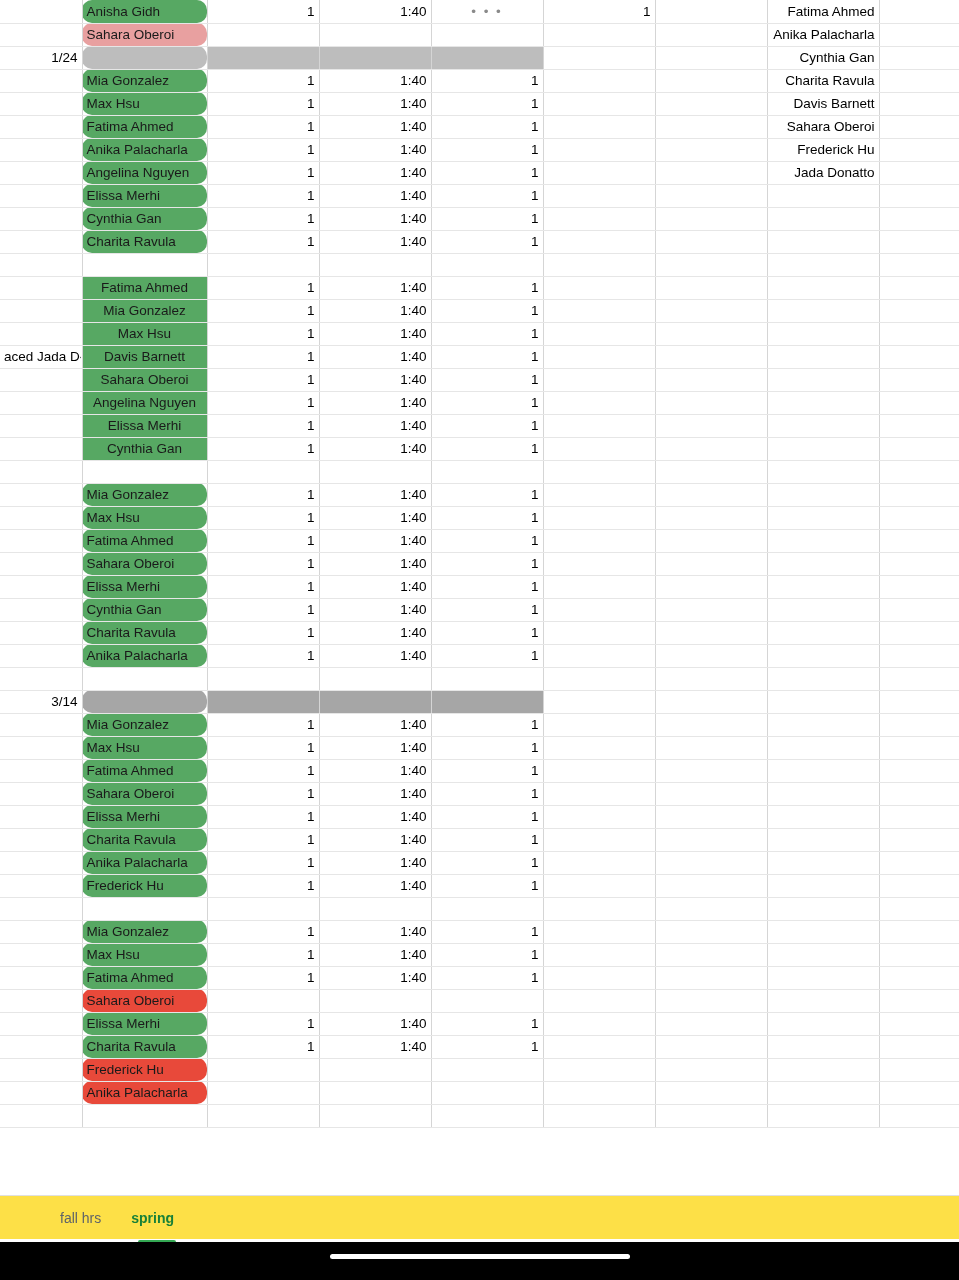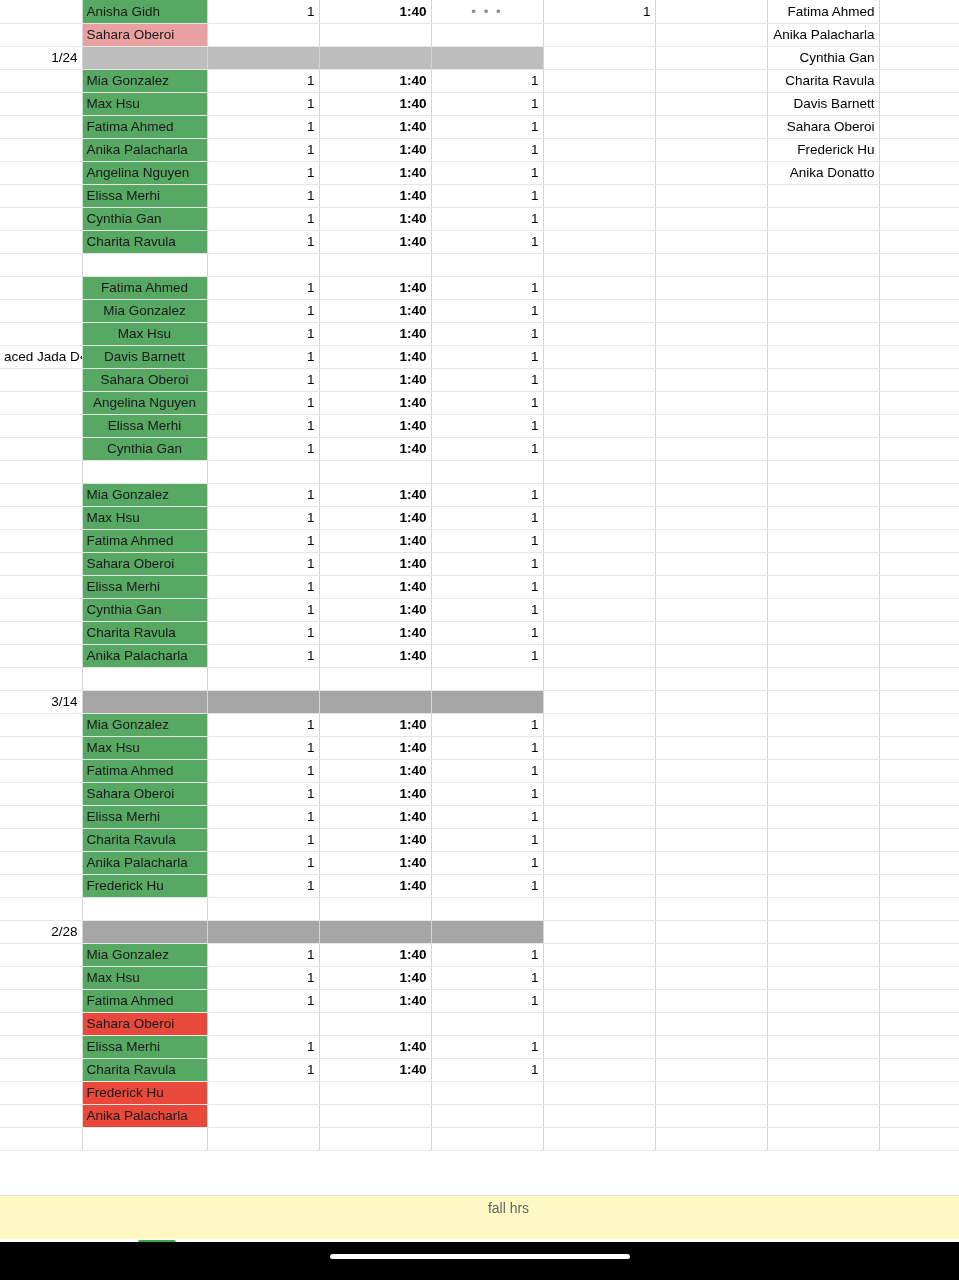--- a/index.html
+++ b/index.html
@@ -30,56 +30,55 @@
     border-bottom: 1px solid #e6e6e6;
     white-space: nowrap;
     overflow: hidden;
     vertical-align: middle;
     box-sizing: border-box;
   }
   
   .c0 { width: 82px; margin-left: 23px; }
   .c1 { width: 125px; }
   .c2 { width: 112px; }
-  .c3 { width: 112px; font-weight: bold; }
+  .c3 { width: 112px; }
   .c4 { width: 112px; }
   .c5 { width: 112px; }
   .c6 { width: 112px; }
   .c7 { width: 112px; }
   .c8 { width: 80px; }
 
   .right { text-align: right; }
   .center { text-align: center; }
-  .left { text-align: left; }
+  .left { text-align: left; border-radius: 10px; }
 
   .green { background: #57a863; color: #1a1a1a; }
   .pink  { background: #e8a0a0; color: #1a1a1a; }
   .red   { background: #e8493a; color: #1a1a1a; }
   .grey  { background: #bdbdbd; }
   .greydark { background: #a6a6a6; }
   .blank { background: #ffffff; }
 
   .ellipsis { color: #8a8a8a; letter-spacing: 2px; }
 
   
   #tabbar {
     position: absolute;
     left: 0;
     bottom: 41px;
     width: 959px;
     height: 44px;
-    background: #fef9c3;
+    background: #fde047;
     border-top: 1px solid #e0e0e0;
     display: flex;
     align-items: center;
     gap: 26px;
     padding-left: 58px;
     box-sizing: border-box;
     font-size: 14px;
-    flex-direction: column;
   }
   .tab {
     color: #5f6368;
     padding: 4px 2px;
   }
   .tab.active {
     color: #188038;
     font-weight: bold;
   }
   #tab-underline {
@@ -196,21 +195,21 @@
           <td class="c8 blank right"></td>
         </tr>
         <tr>
           <td class="c0 blank right"></td>
           <td class="c1 green left">Angelina Nguyen</td>
           <td class="c2 blank right">1</td>
           <td class="c3 blank right">1:40</td>
           <td class="c4 blank right">1</td>
           <td class="c5 blank right"></td>
           <td class="c6 blank right"></td>
-          <td class="c7 blank right">Anika Donatto</td>
+          <td class="c7 blank right">Jada Donatto</td>
           <td class="c8 blank right"></td>
         </tr>
         <tr>
           <td class="c0 blank right"></td>
           <td class="c1 green left">Elissa Merhi</td>
           <td class="c2 blank right">1</td>
           <td class="c3 blank right">1:40</td>
           <td class="c4 blank right">1</td>
           <td class="c5 blank right"></td>
           <td class="c6 blank right"></td>
@@ -552,31 +551,20 @@
           <td class="c1 blank left"></td>
           <td class="c2 blank right"></td>
           <td class="c3 blank right"></td>
           <td class="c4 blank right"></td>
           <td class="c5 blank right"></td>
           <td class="c6 blank right"></td>
           <td class="c7 blank right"></td>
           <td class="c8 blank right"></td>
         </tr>
         <tr>
-          <td class="c0 blank right">2/28</td>
-          <td class="c1 greydark left"></td>
-          <td class="c2 greydark right"></td>
-          <td class="c3 greydark right"></td>
-          <td class="c4 greydark right"></td>
-          <td class="c5 blank right"></td>
-          <td class="c6 blank right"></td>
-          <td class="c7 blank right"></td>
-          <td class="c8 blank right"></td>
-        </tr>
-        <tr>
           <td class="c0 blank right"></td>
           <td class="c1 green left">Mia Gonzalez</td>
           <td class="c2 blank right">1</td>
           <td class="c3 blank right">1:40</td>
           <td class="c4 blank right">1</td>
           <td class="c5 blank right"></td>
           <td class="c6 blank right"></td>
           <td class="c7 blank right"></td>
           <td class="c8 blank right"></td>
         </tr>

